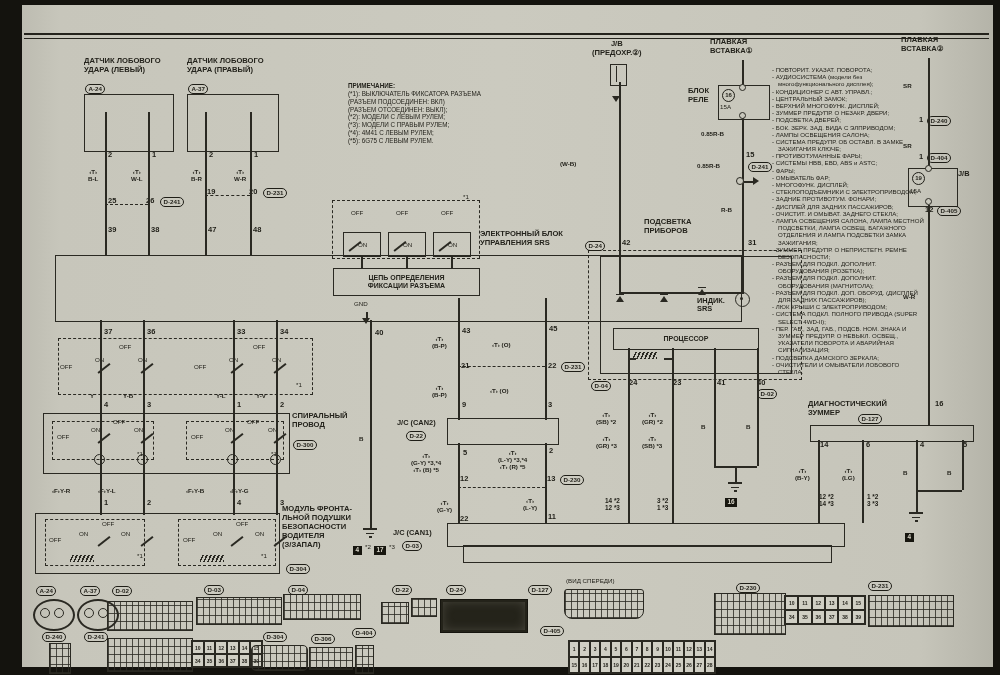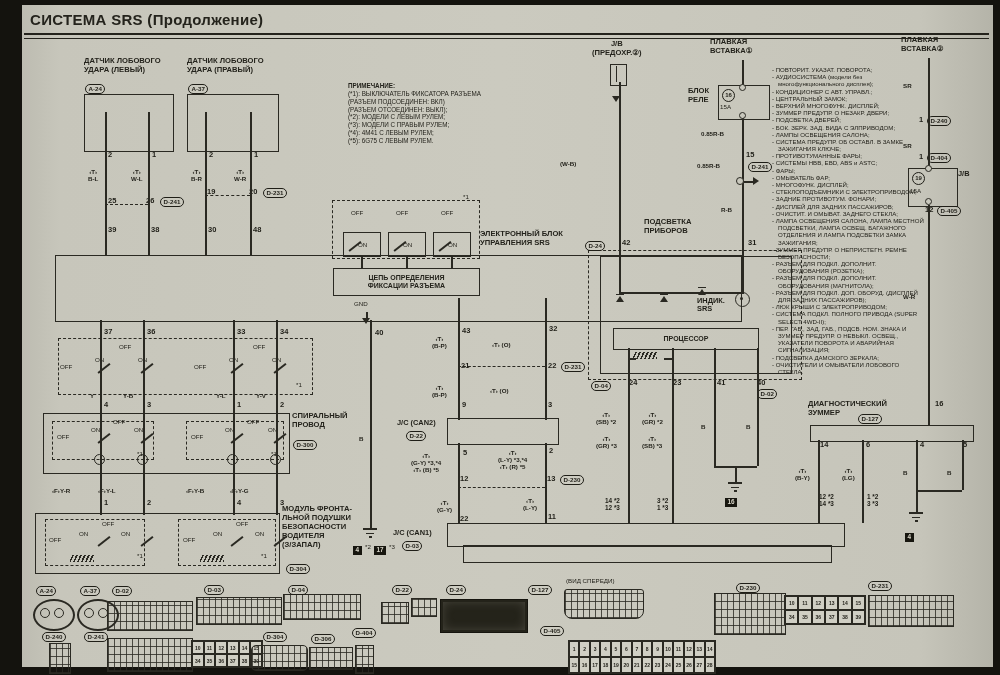--- a/index.html
+++ b/index.html
@@ -60,21 +60,20 @@
 </head>
 <body>
 
 <div id="page">
 
   <div class="strip" style="left:0;top:0;width:22px;height:675px"></div>
   <div class="strip" style="left:0;top:0;width:1000px;height:5px"></div>
   <div class="strip" style="left:0;top:667px;width:1000px;height:8px"></div>
   <div class="strip" style="left:993px;top:0;width:7px;height:675px"></div>
 
-  <div class="ttl" style="left:30px;top:11px">СИСТЕМА SRS (Продолжение)</div>
   <div class="rule" style="left:24px;top:33px;width:965px;height:2px"></div>
   <div class="rule" style="left:24px;top:38px;width:965px;height:1px"></div>
 
   <div class="comp" style="left:84px;top:57px">ДАТЧИК ЛОБОВОГО
 УДАРА (ЛЕВЫЙ)</div>
   <div class="comp" style="left:187px;top:57px">ДАТЧИК ЛОБОВОГО
 УДАРА (ПРАВЫЙ)</div>
   <div class="comp" style="left:592px;top:40px;text-align:center">J/B
 (ПРЕДОХР.②)</div>
   <div class="comp" style="left:710px;top:38px">ПЛАВКАЯ
@@ -262,37 +261,37 @@
       <span class="lab w" style="left: 234px; top: 168px;">‹T›
 W-R</span>
       <span class="lab p" style="left: 108px; top: 197px;">25</span>
       <span class="lab p" style="left: 146px; top: 197px;">26</span>
       <span class="lab bdg" style="left: 160px; top: 197px;">D-241</span>
       <span class="lab p" style="left: 207px; top: 188px;">19</span>
       <span class="lab p" style="left: 249px; top: 188px;">20</span>
       <span class="lab bdg" style="left: 263px; top: 188px;">D-231</span>
       <span class="lab p" style="left: 108px; top: 226px;">39</span>
       <span class="lab p" style="left: 151px; top: 226px;">38</span>
-      <span class="lab p" style="left: 208px; top: 226px;">30</span>
+      <span class="lab p" style="left: 208px; top: 226px;">47</span>
       <span class="lab p" style="left: 253px; top: 226px;">48</span>
       <span class="lab t" style="left: 463px; top: 193px;">*1</span>
       <span class="lab t" style="left: 351px; top: 209px;">OFF</span>
       <span class="lab t" style="left: 396px; top: 209px;">OFF</span>
       <span class="lab t" style="left: 441px; top: 209px;">OFF</span>
       <span class="lab t" style="left: 358px; top: 241px;">ON</span>
       <span class="lab t" style="left: 403px; top: 241px;">ON</span>
       <span class="lab t" style="left: 448px; top: 241px;">ON</span>
       <span class="lab t" style="left: 354px; top: 300px;">GND</span>
       <span class="lab p" style="left: 104px; top: 328px;">37</span>
       <span class="lab p" style="left: 147px; top: 328px;">36</span>
       <span class="lab p" style="left: 237px; top: 328px;">33</span>
       <span class="lab p" style="left: 280px; top: 328px;">34</span>
       <span class="lab p" style="left: 375px; top: 329px;">40</span>
       <span class="lab p" style="left: 462px; top: 327px;">43</span>
-      <span class="lab p" style="left: 549px; top: 325px;">32</span>
+      <span class="lab p" style="left: 549px; top: 325px;">45</span>
       <span class="lab t" style="left: 60px; top: 363px;">OFF</span>
       <span class="lab t" style="left: 95px; top: 356px;">ON</span>
       <span class="lab t" style="left: 119px; top: 343px;">OFF</span>
       <span class="lab t" style="left: 138px; top: 356px;">ON</span>
       <span class="lab t" style="left: 194px; top: 363px;">OFF</span>
       <span class="lab t" style="left: 229px; top: 356px;">ON</span>
       <span class="lab t" style="left: 253px; top: 343px;">OFF</span>
       <span class="lab t" style="left: 272px; top: 356px;">ON</span>
       <span class="lab t" style="left: 296px; top: 381px;">*1</span>
       <span class="lab w" style="left: 90px; top: 392px;">Y</span>

